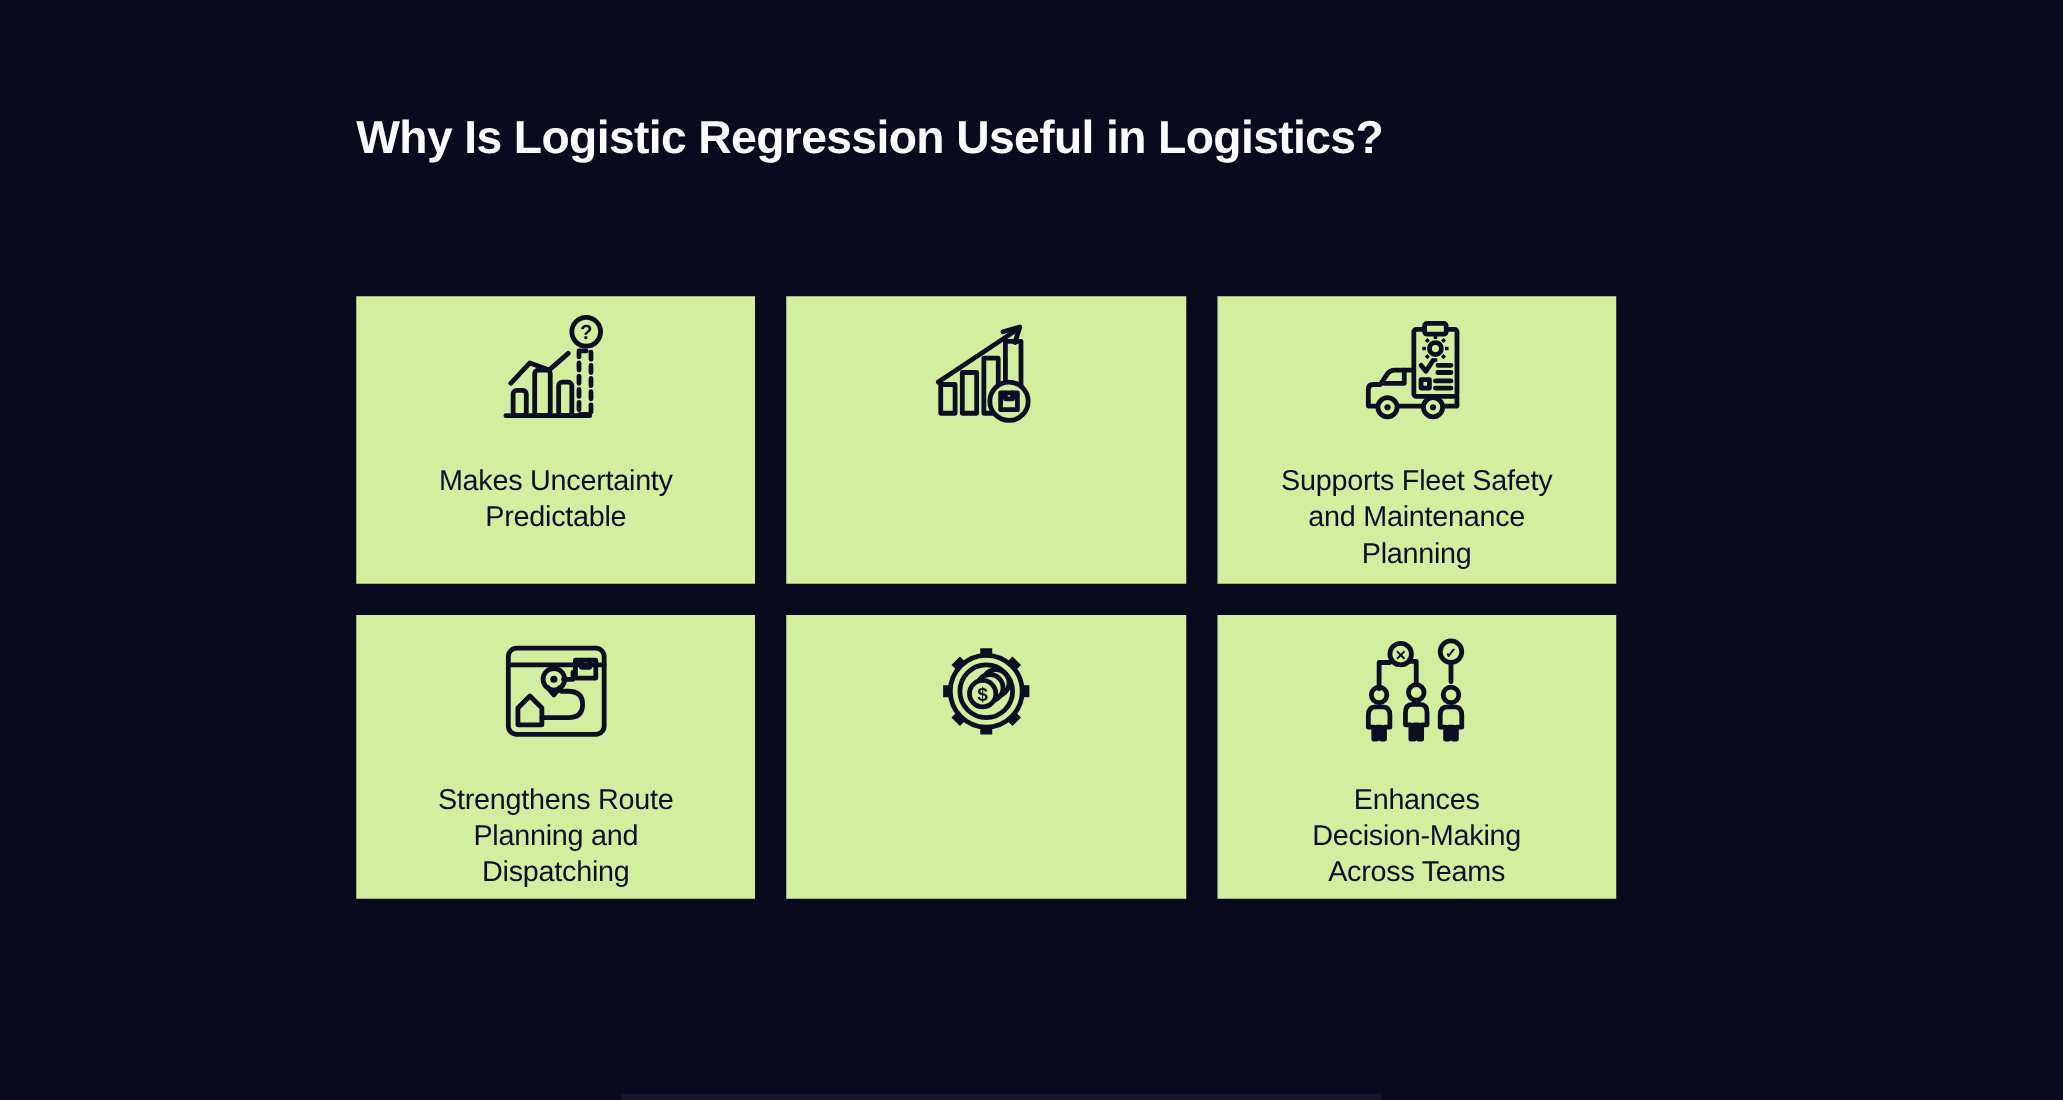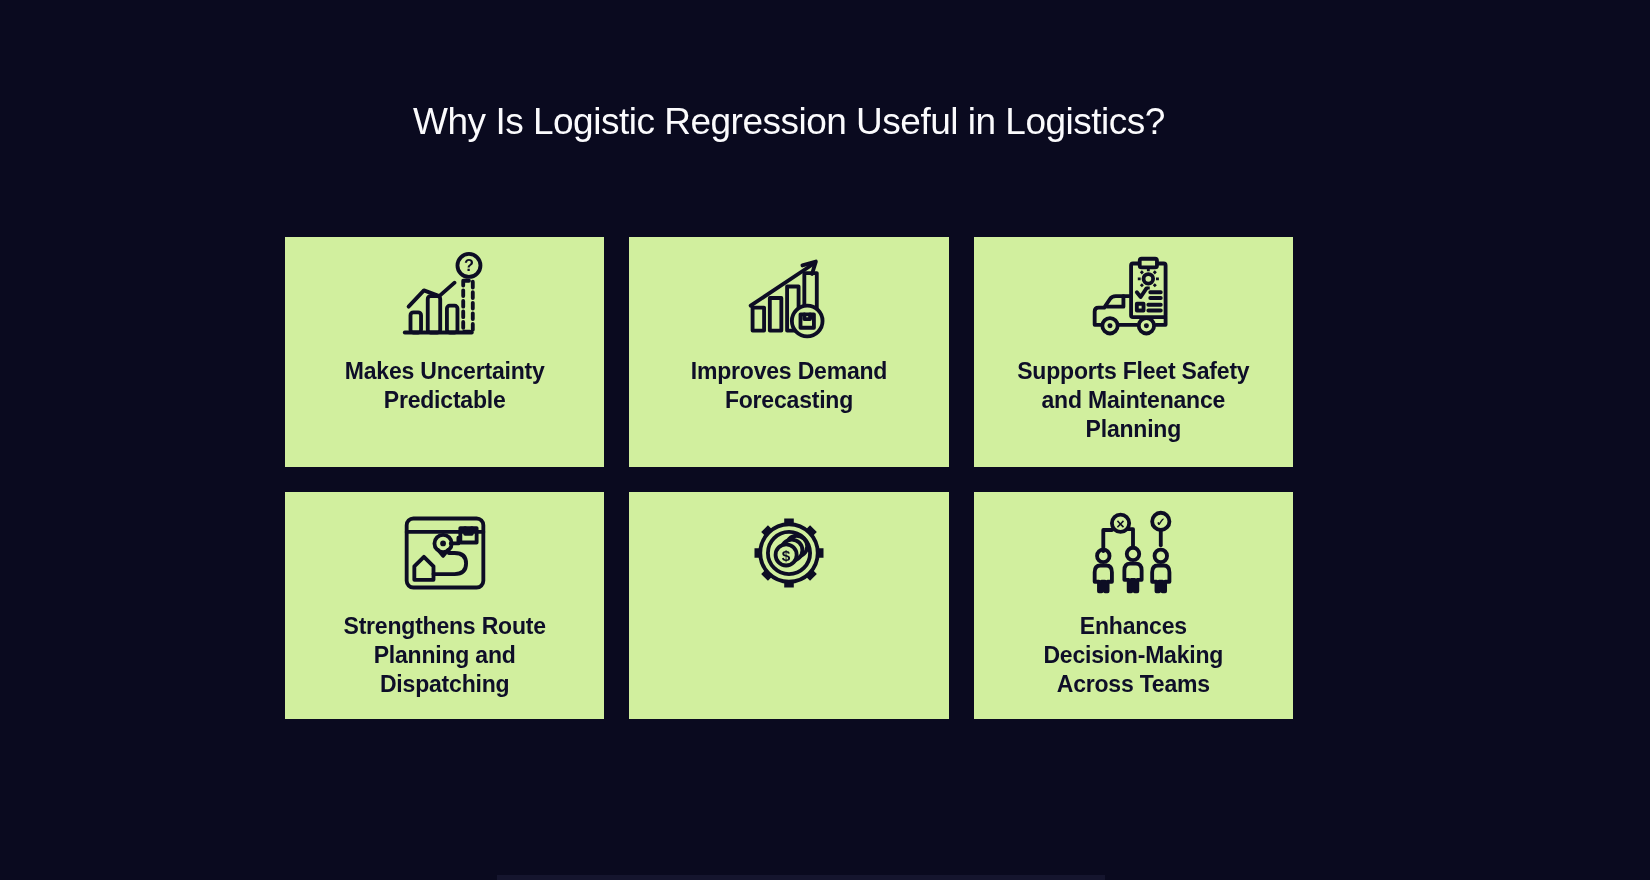--- a/index.html
+++ b/index.html
@@ -2,41 +2,41 @@
 <html><head>
 <meta charset="utf-8">
 <style>
   html,body { margin:0; padding:0; }
   body {
     width:1650px; height:880px; position:relative; overflow:hidden;
     background:#0a0a1f;
     font-family:"Liberation Sans", sans-serif;
   }
   .page-title {
-    position:absolute; left:285px; top:100px; width:1008px;
-    text-align:center; color:#fbfbfd; font-size:37px; font-weight:400;
+    position:absolute; left:285px; top:88px; width:1008px;
+    text-align:left; color:#fbfbfd; font-size:37px; font-weight:700;
     letter-spacing:-0.5px; line-height:1.2;
   }
   .cards-grid {
     position:absolute; left:285px; top:237px; width:1008px;
     display:grid; grid-template-columns:repeat(3,1fr);
     grid-template-rows:230px 227px; column-gap:25px; row-gap:25px;
   }
   .card {
     background:#d1ef9e; display:flex; flex-direction:column;
     align-items:center; padding:13px 8px 0 8px; box-sizing:border-box;
   }
   .icon-box {
     height:96px; width:96px; display:flex; align-items:center; justify-content:center;
     flex:0 0 auto;
   }
   .icon-box svg { display:block; }
   .card-label {
-    margin-top:11px; text-align:center; white-space:pre-line;
-    color:#0e0e28; font-size:23px; font-weight:700; line-height:1.26;
+    margin-top:24px; text-align:center; white-space:pre-line;
+    color:#0e0e28; font-size:23px; font-weight:400; line-height:1.26;
     letter-spacing:-0.2px; width:100%;
   }
   .bottom-edge {
     position:absolute; left:497px; bottom:0; width:608px; height:5px;
     background:#15152e;
   }
   .stroke { fill:none; stroke:#0d0d24; stroke-width:4; stroke-linecap:round; stroke-linejoin:round; }
   .stroke-fill { fill:#d1ef9e; stroke:#0d0d24; stroke-width:4; }
   .glyph { fill:#0d0d24; font-weight:700; text-anchor:middle; font-family:"Liberation Sans",sans-serif; }
 </style>
@@ -71,22 +71,20 @@
         <rect class="stroke" x="28" y="48" width="12" height="34"></rect>
         <rect class="stroke" x="46" y="36" width="12" height="46"></rect>
         <rect class="stroke" x="64" y="22" width="13" height="60"></rect>
         <path class="stroke" d="M8 56 L74 12"></path>
         <path class="stroke" d="M62 14 L76 10 L72 23"></path>
         <circle class="stroke-fill" cx="67" cy="72" r="16"></circle>
         <rect class="stroke" x="60" y="65" width="14" height="14"></rect>
         <path class="stroke" d="M64 65 V70 H70 V65"></path>
       </svg>
     </div>
-    <div class="card-label">Improves Demand
-Forecasting</div>
   </div>
 
   <div class="card">
     <div class="icon-box">
       <svg width="92" height="92" viewBox="0 0 96 96">
         <path class="stroke" d="M44 46 H30 Q26 46 24 49 L18 58 H12 Q8 58 8 62 V76 H14"></path>
         <path class="stroke" d="M38 46 V57 H21"></path>
         <path class="stroke" d="M33 76 H52"></path>
         <path class="stroke" d="M72 76 H82 V68"></path>
         <circle class="stroke" cx="24" cy="77" r="8"></circle>

